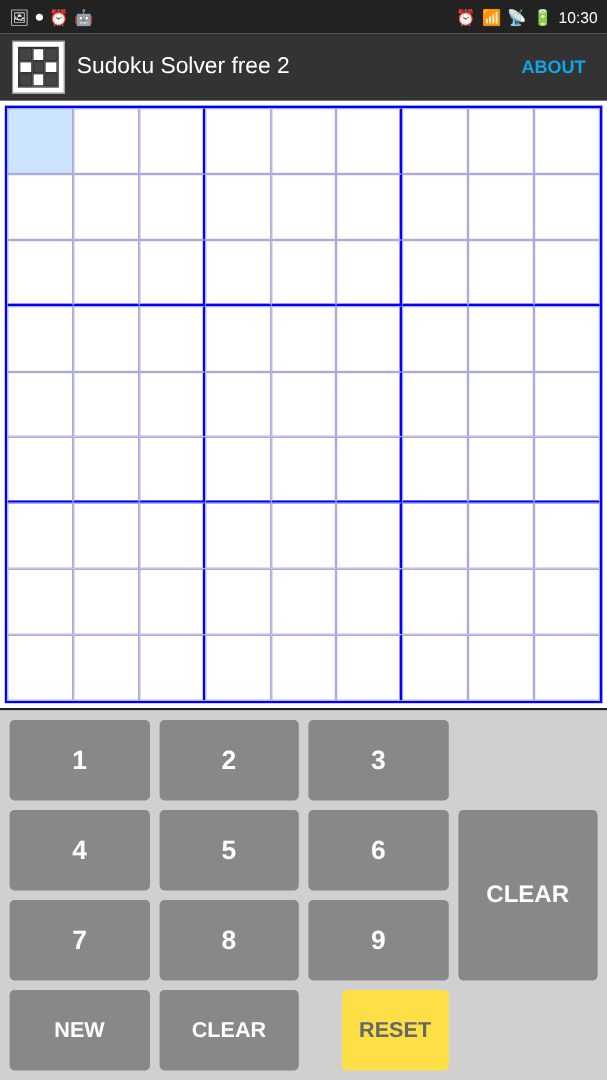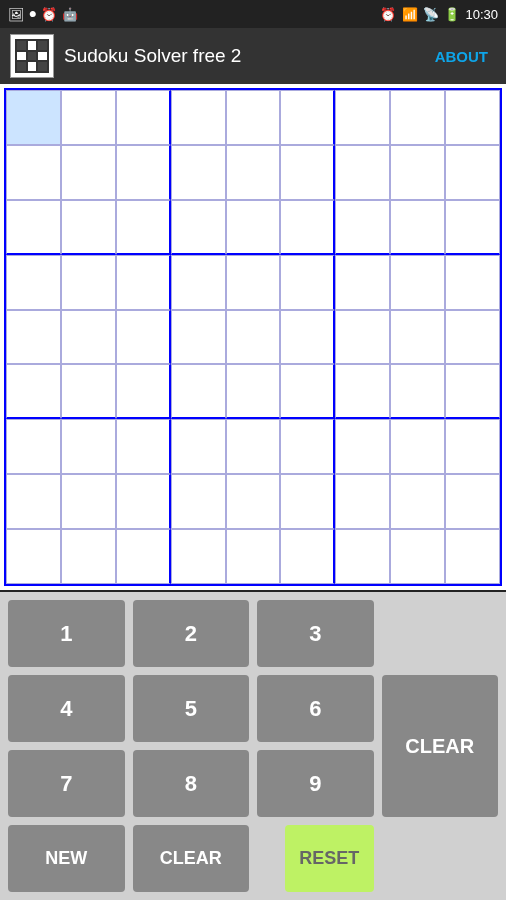--- a/index.html
+++ b/index.html
@@ -144,21 +144,21 @@
       border: none;
       font-size: 18px;
       font-weight: bold;
       border-radius: 4px;
       cursor: pointer;
       display: flex;
       align-items: center;
       justify-content: center;
     }
     .action-btn.reset {
-      background: #bef264;
+      background: #fde047;
       color: #666;
       margin-left: 28px;
     }
     .solve-btn {
       background: #888;
       color: white;
       border: none;
       font-size: 20px;
       font-weight: bold;
       border-radius: 4px;

